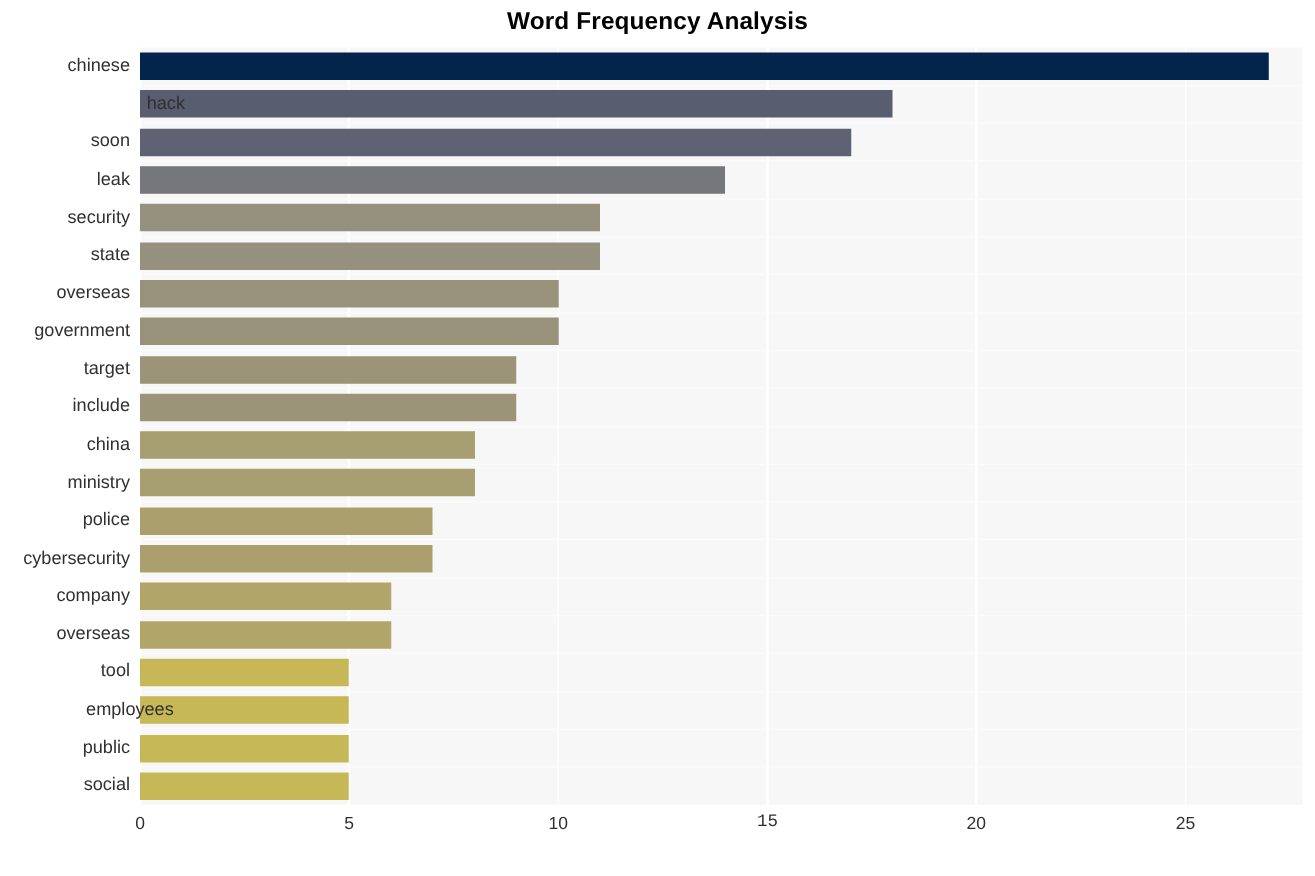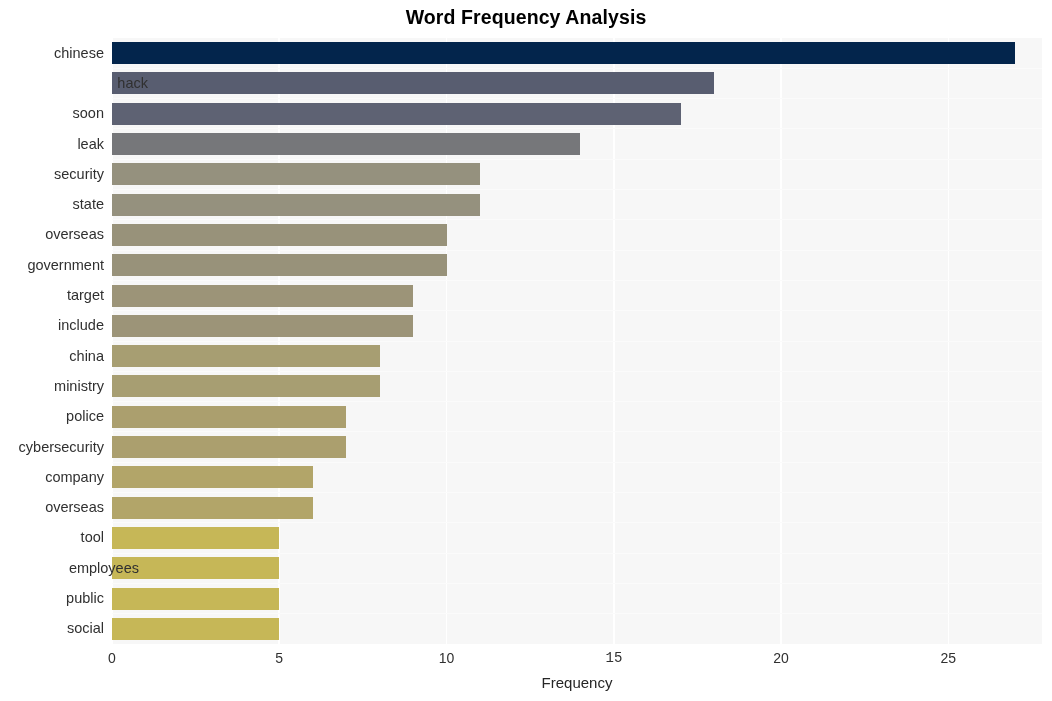--- a/index.html
+++ b/index.html
@@ -208,15 +208,14 @@
 
   <div id="x-tick-layer">
       <div class="xtick" style="left: 112px;">0</div>
       <div class="xtick" style="left: 279.266px;">5</div>
       <div class="xtick" style="left: 446.532px;">10</div>
       <div class="xtick" style="left: 614px; font-family: Liberation Mono, monospace;">15</div>
       <div class="xtick" style="left: 781.065px;">20</div>
       <div class="xtick" style="left: 948.331px;">25</div>
     </div>
 
-  <div id="x-axis-label">Frequency</div>
 
 </div>
 
 </body></html>

